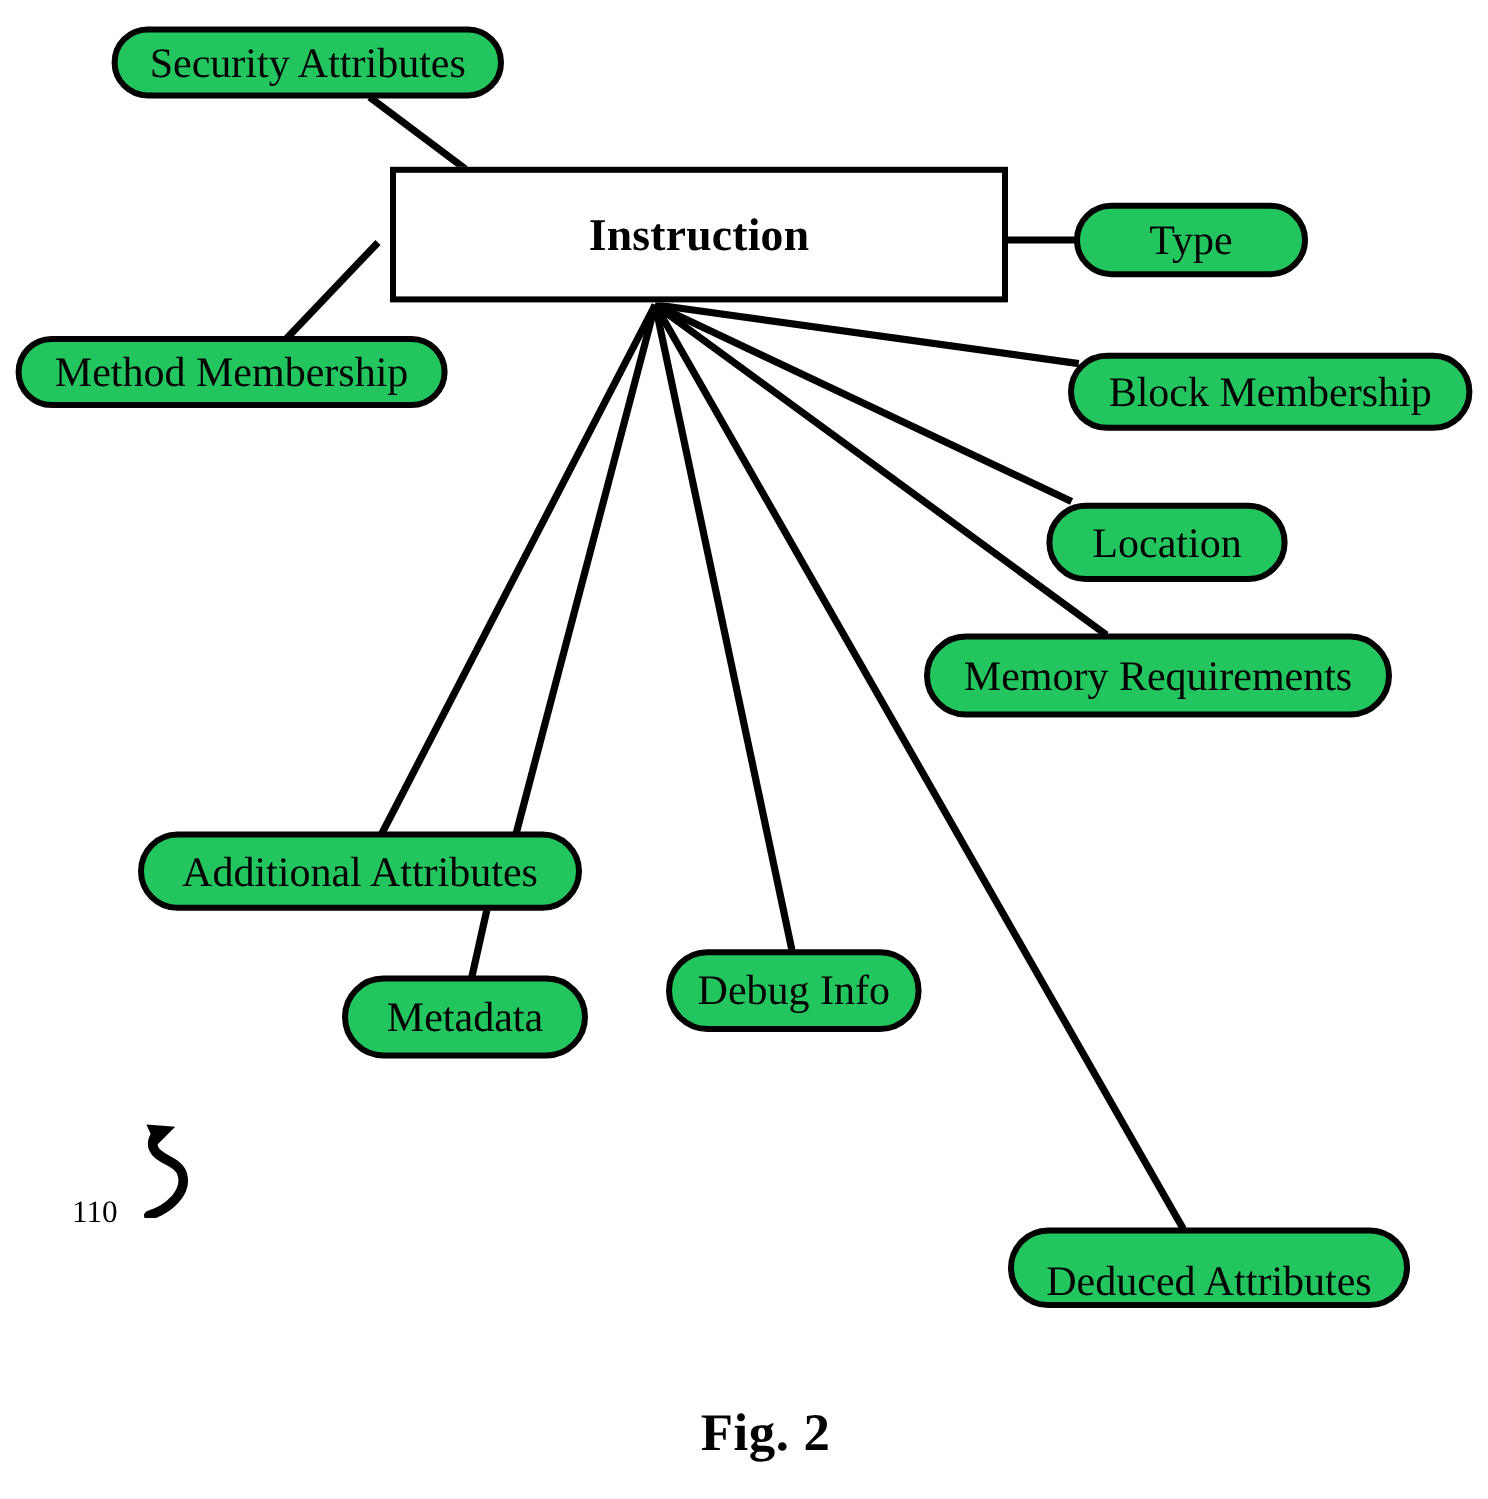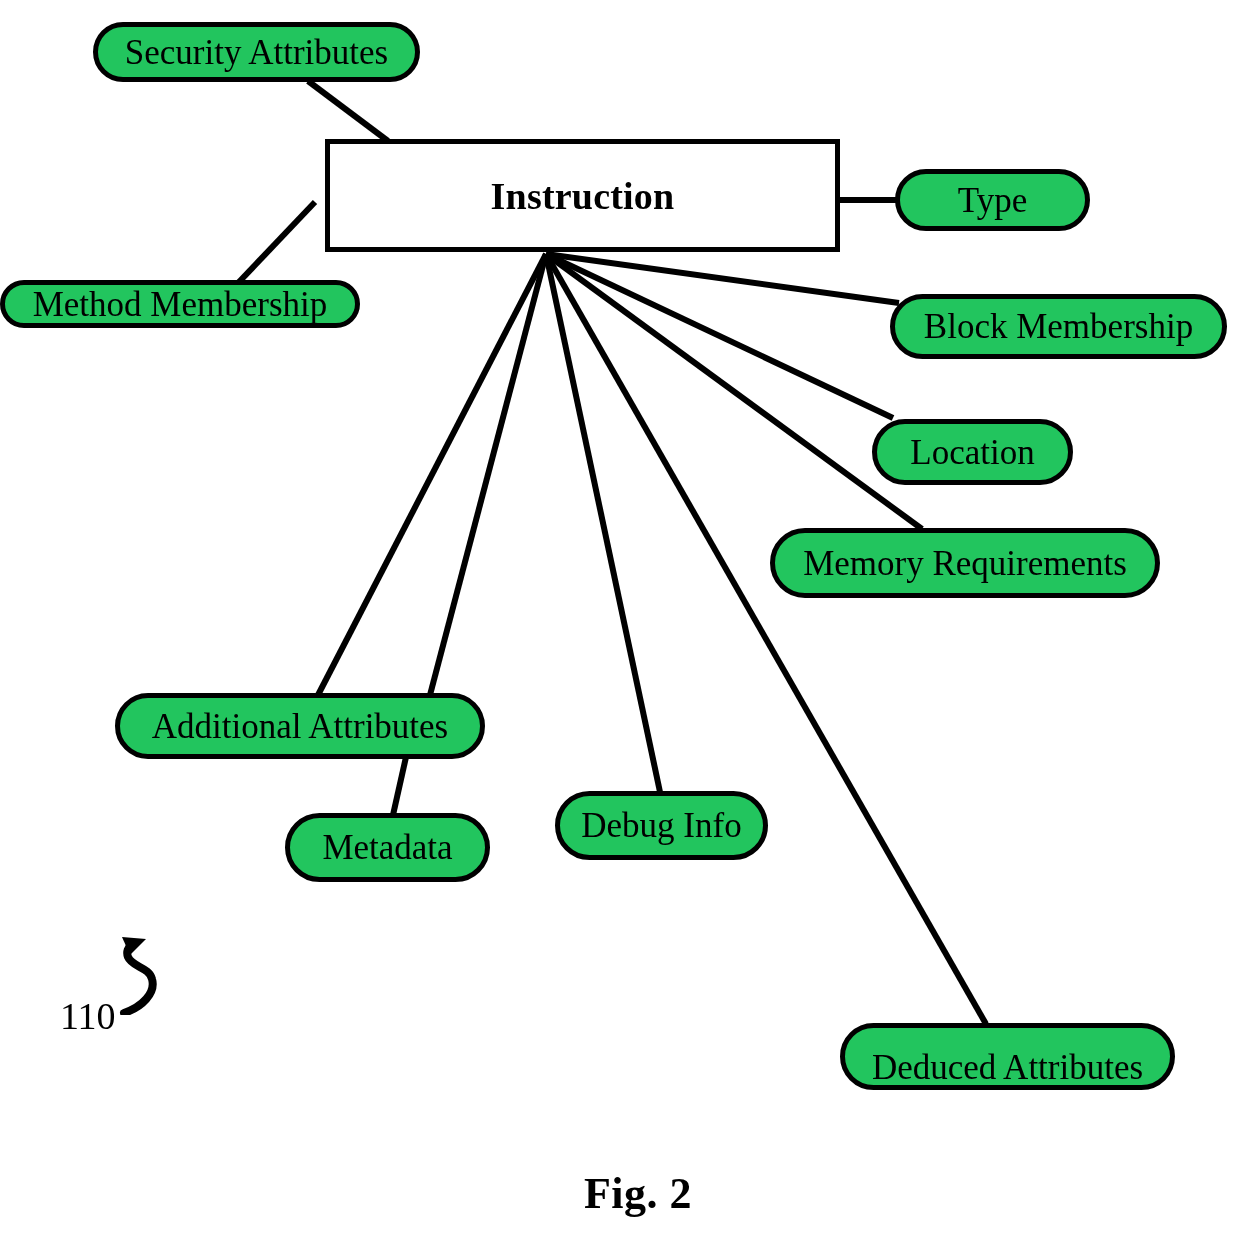--- a/index.html
+++ b/index.html
@@ -68,21 +68,21 @@
     line-height: 1;
     white-space: nowrap;
   }
 
   
   .ref-group {
     position: absolute;
   }
   .ref-number {
     position: absolute;
-    font-size: 38px;
+    font-size: 26px;
     line-height: 1;
     white-space: nowrap;
   }
   .ref-squiggle {
     position: absolute;
   }
 
   
   .fig-caption {
     position: absolute;
@@ -121,21 +121,21 @@
     <div class="node-rect" id="node-instruction" style="left: 313px; top: 139px; width: 515px; height: 113px; margin-left: 12px;">
       <span class="node-text">Instruction</span>
     </div>
 
   <div class="node-pill" id="node-security-attributes" style="left: 93px; top: 22px; width: 327px; height: 60px; border-radius: 30px;">
         <span class="node-text">Security Attributes</span>
       </div>
       <div class="node-pill" id="node-type" style="left: 895px; top: 169px; width: 195px; height: 62px; border-radius: 31px;">
         <span class="node-text">Type</span>
       </div>
-      <div class="node-pill" id="node-method-membership" style="left: 0; top: 280px; width: 360px; height: 48px; border-radius: 30px;">
+      <div class="node-pill" id="node-method-membership" style="left: 13px; top: 280px; width: 360px; height: 60px; border-radius: 30px;">
         <span class="node-text">Method Membership</span>
       </div>
       <div class="node-pill" id="node-block-membership" style="left: 890px; top: 294px; width: 337px; height: 65px; border-radius: 32.5px;">
         <span class="node-text">Block Membership</span>
       </div>
       <div class="node-pill" id="node-location" style="left: 872px; top: 419px; width: 201px; height: 66px; border-radius: 33px;">
         <span class="node-text">Location</span>
       </div>
       <div class="node-pill" id="node-memory-requirements" style="left: 770px; top: 528px; width: 390px; height: 70px; border-radius: 35px;">
         <span class="node-text">Memory Requirements</span>

